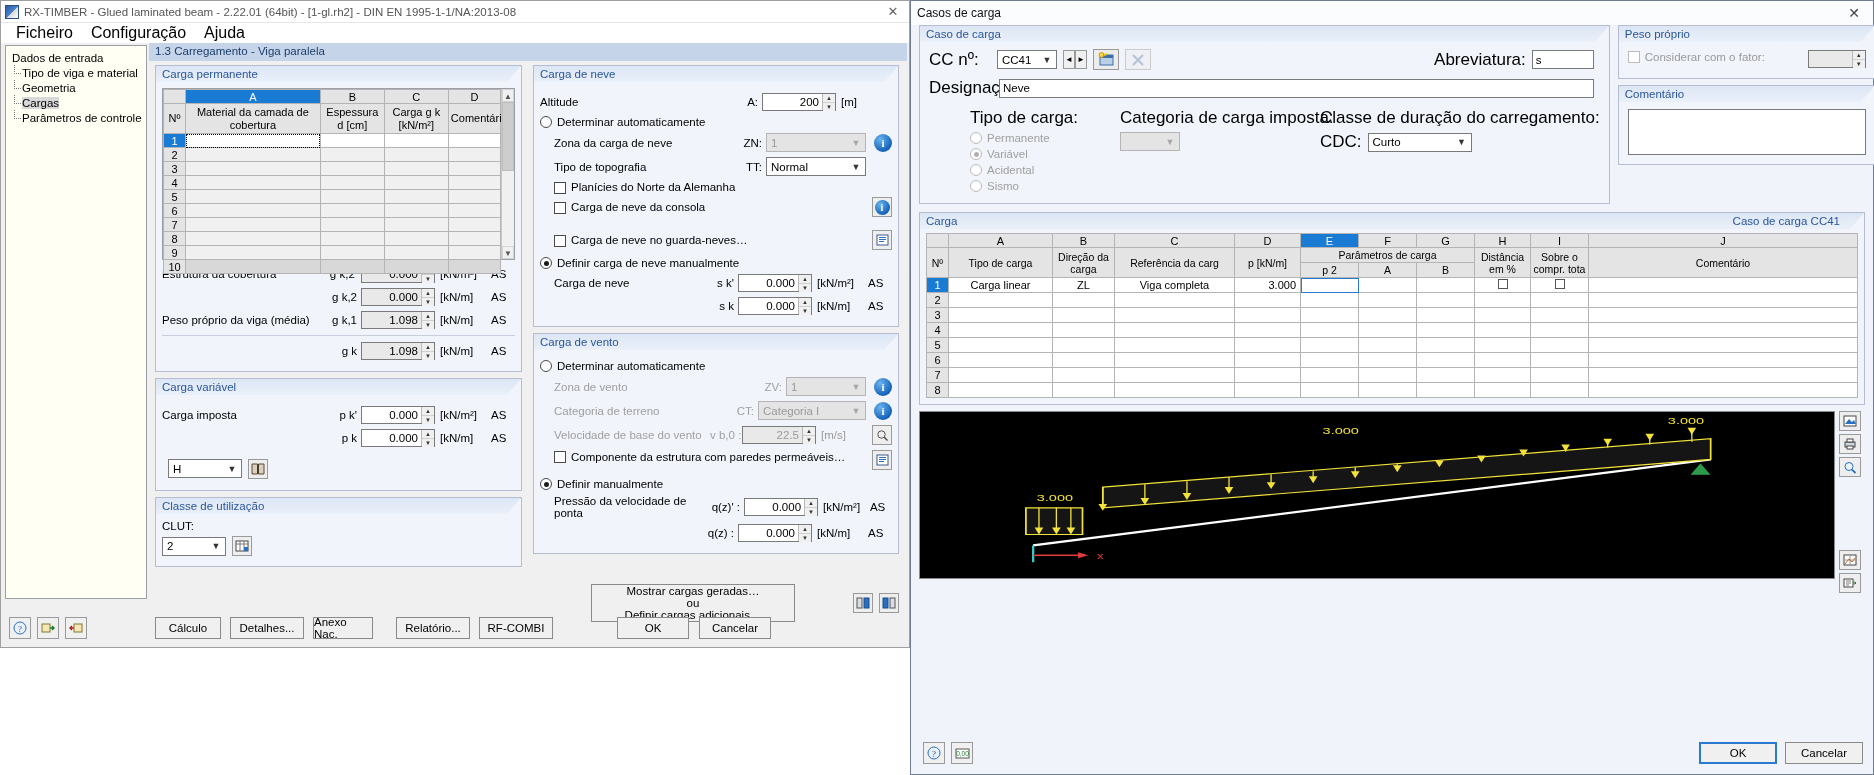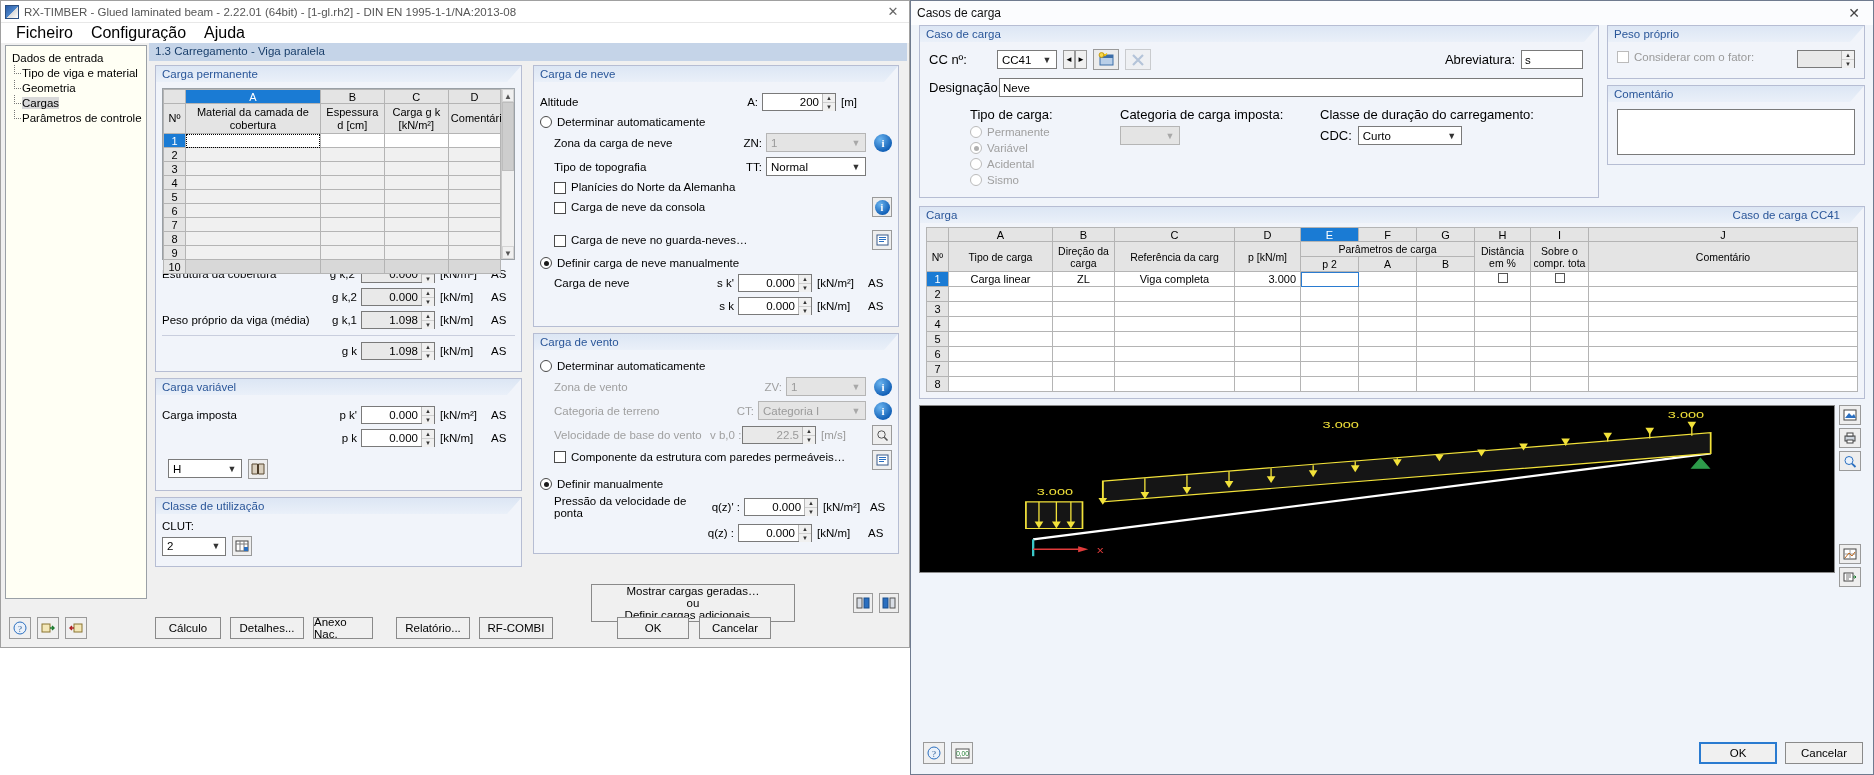--- a/index.html
+++ b/index.html
@@ -203,21 +203,21 @@
   .dlghdr .x { margin-left: auto; font-size: 14px; color: #444; width: 26px; text-align: center; }
   .dlgbody { position: absolute; left: 0; top: 24px; right: 0; bottom: 0; padding: 0 8px; }
 
   .rowflex { display: flex; gap: 8px; }
   .dgrp {
     border: 1px solid #b6bdd3; border-top: none; background: #f1f4fa; position: relative; margin-bottom: 6px;
   }
   .dgrp .grphdr { border-top: 1px solid #b6bdd3; }
   .dgrp .grpbody { padding: 7px 9px; }
 
-  .fieldlbl { font-size: 13px; white-space: nowrap; }
+  .fieldlbl { font-size: 17px; white-space: nowrap; }
   .txtin {
     height: 19px; border: 1px solid #7a7a7a; background: #fff; font-size: 11.5px;
     padding: 1px 3px; display: flex; align-items: center;
   }
 
   .navbtn {
     width: 12px; height: 19px; border: 1px solid #9a9a9a; background: #f0f0f0;
     font-size: 8px; display: flex; align-items: center; justify-content: center;
   }
   .imgbtn {

